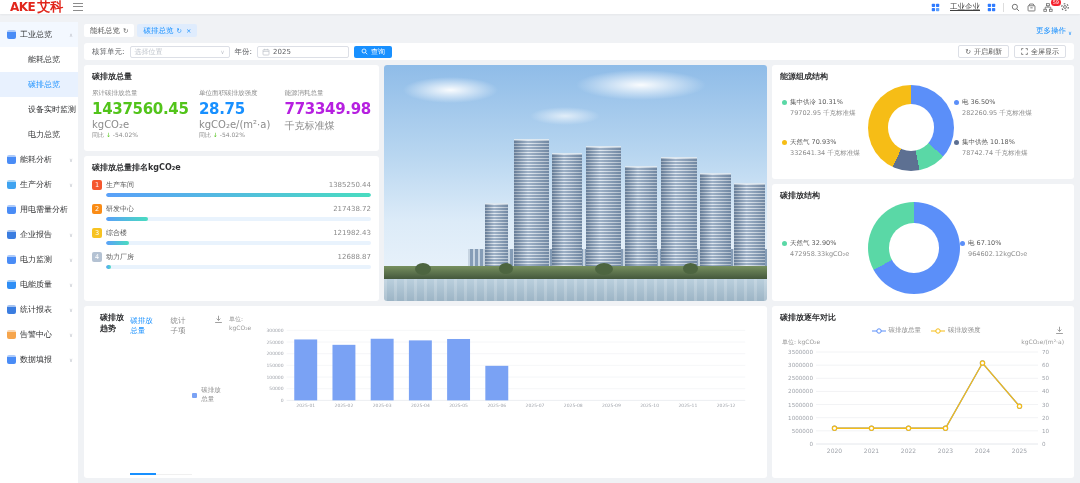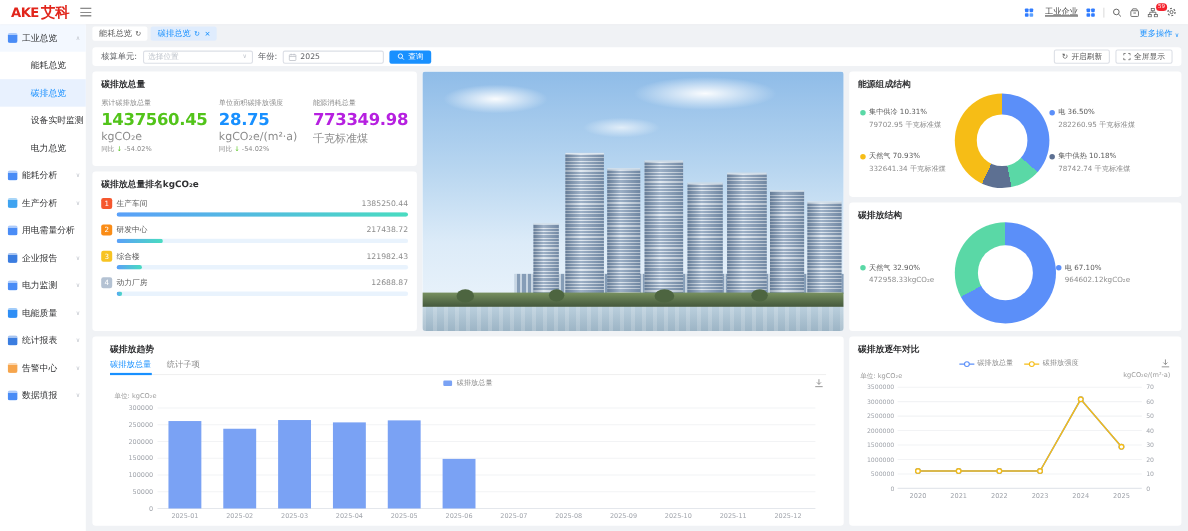--- a/index.html
+++ b/index.html
@@ -1,20 +1,20 @@
 <!DOCTYPE html>
 <html><head>
 <meta charset="utf-8">
 <style>
 *{margin:0;padding:0;box-sizing:border-box}
 html,body{background:#fff}
 .app{position:relative;width:1080px;height:483px;background:#f0f2f5;overflow:hidden;
   font-family:"DejaVu Sans","Liberation Sans",sans-serif;color:#333}
 
-header{position:absolute;top:0;left:0;right:0;height:22px;background:#fff;display:flex;
+header{position:absolute;top:0;left:0;right:0;height:14px;background:#fff;display:flex;
   align-items:center;padding:0 10px;z-index:6;box-shadow:0 1px 2px rgba(0,0,0,.05)}
 .logo{display:flex;align-items:baseline;gap:2px}
 .logo-en{color:#e1251b;font-weight:bold;font-size:12px;letter-spacing:-.5px}
 .logo-cn{color:#e1251b;font-weight:bold;font-size:13px}
 .hamburger{width:10px;height:8px;margin-left:10px;background:linear-gradient(#8c8c8c 0 1px,transparent 1px 3.5px,#8c8c8c 3.5px 4.5px,transparent 4.5px 7px,#8c8c8c 7px 8px);cursor:pointer}
 .hdr-right{margin-left:auto;display:flex;align-items:center;gap:7px;font-size:7.5px;color:#595959}
 .hdr-link{display:flex;align-items:center;gap:10px;color:#404040;cursor:pointer}
 .hdr-link u{text-underline-offset:1px}
 .vdiv{width:1px;height:9px;background:#ddd}
 .hicon{display:flex;align-items:center;cursor:pointer}
@@ -92,21 +92,21 @@
 .donut-card.second{flex:1;min-height:0}
 .donut-wrap{flex:1;display:flex;align-items:center;padding:0 2px}
 .dlegend{width:86px;display:flex;flex-direction:column;gap:20px}
 .lg .lg1{display:flex;align-items:center;gap:3px;font-size:6.5px;color:#595959}
 .dot{width:5px;height:5px;border-radius:50%;flex:none}
 .lg .lg2{font-size:6.5px;color:#8c8c8c;margin:2px 0 0 8px;white-space:nowrap}
 .donut{position:relative;border-radius:50%;flex:none}
 .hole{position:absolute;inset:23%;background:#fff;border-radius:50%}
 
 .row2{display:flex;gap:5px;flex:1;min-height:0}
-.trend-card{flex:1;min-width:0;display:flex;flex-direction:column;padding:6px 16px 3px}
+.trend-card{flex:1;min-width:0;display:flex;flex-direction:row;padding:6px 16px 3px}
 .trend-tabs{display:flex;gap:14px;font-size:7.5px;color:#8c8c8c;margin-top:4px;border-bottom:1px solid #f0f0f0}
 .ttab{padding-bottom:2px;cursor:pointer}
 .ttab.active{color:#1890ff;border-bottom:2px solid #1890ff;margin-bottom:-1px}
 .legendrow{position:relative;display:flex;justify-content:center;align-items:center;gap:4px;
   margin-top:3px;font-size:6.5px;color:#8c8c8c}
 .lsq{width:8px;height:5px;border-radius:1px}
 .dl{position:absolute;right:2px;top:0;cursor:pointer;display:flex}
 .unitrow{font-size:6px;color:#999;margin:3px 0 0 4px}
 .units2{display:flex;justify-content:space-between;font-size:6px;color:#999;margin-top:3px;padding:0 2px}
 .compare-card{width:302px;flex:none;display:flex;flex-direction:column;padding:6px 8px 3px}

